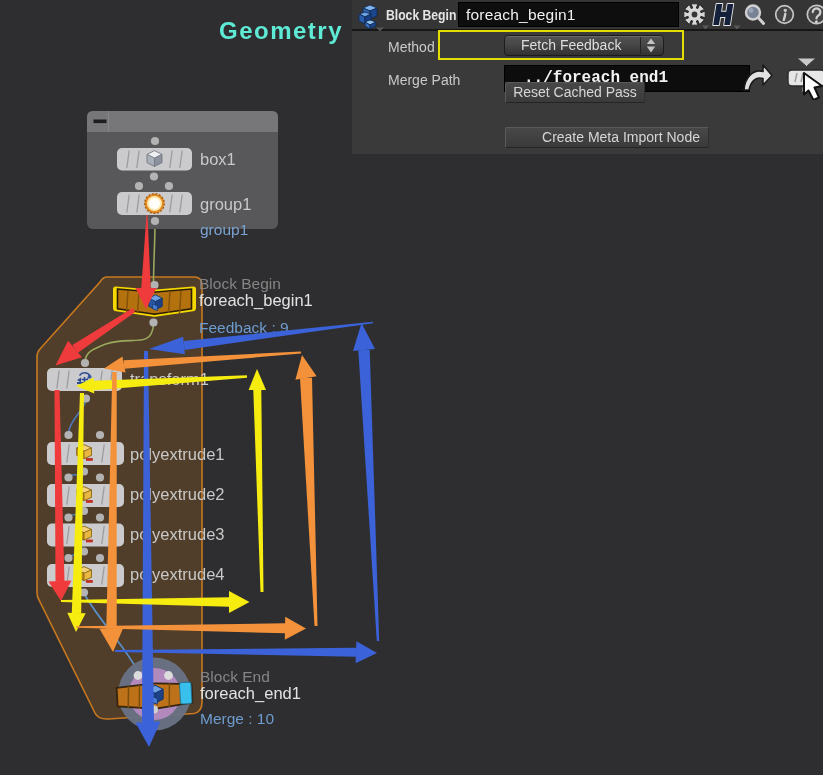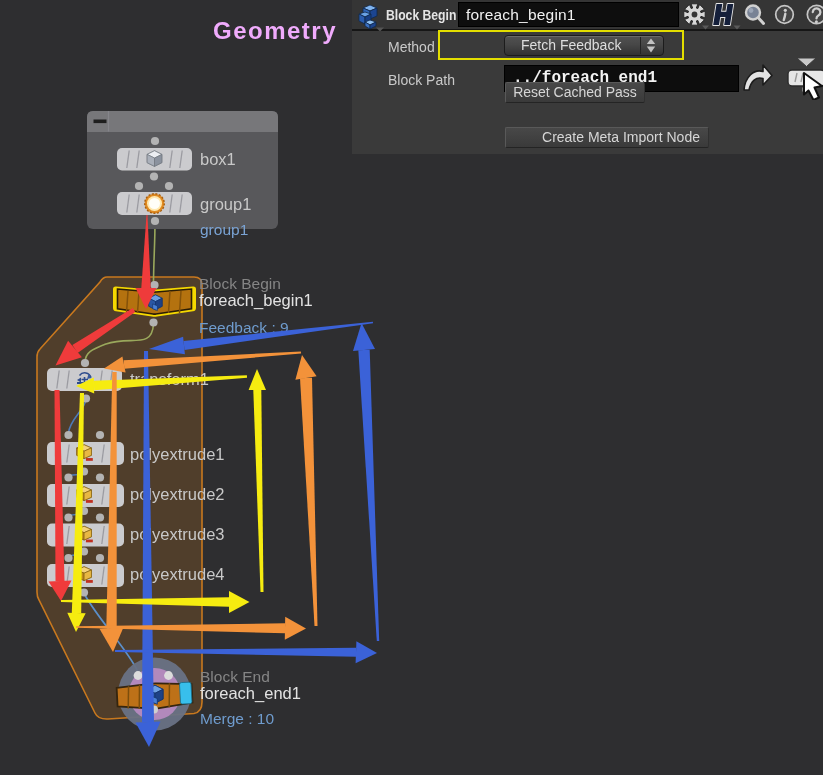--- a/index.html
+++ b/index.html
@@ -1,32 +1,32 @@
 <!DOCTYPE html>
 <html><head><meta charset="utf-8"><style>
 html,body{margin:0;padding:0;background:#2e2e30;}
 *{-webkit-font-smoothing:antialiased;}
 #stage{position:relative;width:823px;height:775px;overflow:hidden;background:#2e2e30;
   font-family:"Liberation Sans",sans-serif;}
-#geo{position:absolute;left:213px;top:17px;font-size:24px;font-weight:bold;color:#f0abfc;letter-spacing:1.5px;}
+#geo{position:absolute;left:219px;top:17px;font-size:24px;font-weight:bold;color:#5eead4;letter-spacing:1.5px;}
 #net{position:absolute;left:0;top:0;}
 
 #panel{position:absolute;left:352px;top:0;width:471px;height:154px;background:#3a3a3a;}
 #phead{position:absolute;left:0;top:0;width:471px;height:29px;background:#353535;border-bottom:2px solid #161616;}
 #ptitle{position:absolute;left:34px;top:7px;font-size:14px;font-weight:bold;color:#e4e4e4;transform:scale(0.87,1);transform-origin:left center;white-space:nowrap;}
 #pname{position:absolute;left:106px;top:2px;width:212px;height:23px;background:#0e0e0e;border:1px solid #000;
   color:#f0f0f0;font-size:15.5px;line-height:23px;padding-left:7px;letter-spacing:0.2px;}
 .plabel{position:absolute;font-size:14px;color:#c9c9c9;text-align:left;}
 #ybox{position:absolute;left:86px;top:30px;width:242px;height:26px;border:2px solid #e3de00;}
 #dropdown{position:absolute;left:152px;top:35px;width:158px;height:19px;border:1px solid #1c1c1c;border-radius:4px;
   background:linear-gradient(#515151,#474747 45%,#323232);box-shadow:inset 0 1px 0 #696969;}
 #ddtext{position:absolute;left:16px;top:1px;font-size:14px;color:#dedede;}
 #ddsep{position:absolute;right:22px;top:1px;bottom:1px;width:1px;background:#232323;}
 #bpinput{position:absolute;left:152px;top:65px;width:225px;height:25px;background:#0d0d0d;border:1px solid #000;
-  color:#f2f2f2;font-family:"Liberation Mono",monospace;font-weight:bold;font-size:16px;line-height:25px;padding-left:8px;}
+  color:#f2f2f2;font-family:"Liberation Mono",monospace;font-weight:bold;font-size:16px;line-height:25px;padding-left:19px;}
 .pbtn{position:absolute;left:153px;height:19px;background:linear-gradient(#484848,#3a3a3a);border:1px solid #595959;
   border-bottom-color:#242424;border-right-color:#303030;border-radius:2px;color:#d6d6d6;font-size:14px;text-align:center;line-height:19px;}
 </style></head>
 <body>
 <div id="stage">
 <div id="geo">Geometry</div>
 <svg id="net" width="823" height="775" viewBox="0 0 823 775">
       <path d="M107,277 L194,277 Q202,277 202,285 L202,702 Q202,712 194,713.5 L108,719 Q98,719.5 95,713 L39,600 Q37,597 37,592 L37,357 Q37,352 40,349 L100,282 Q103,277 107,277 Z" fill="rgba(122,83,36,0.46)" stroke="#c8781e" stroke-width="1.6"></path>
       <path d="M154,176.5 C153,183.5 144,180.5 139.5,186" stroke="#5b84c0" stroke-width="1.8" fill="none"></path>
       <path d="M155,221 C155,245 153.5,262 153.5,285" stroke="#9aa85c" stroke-width="1.6" fill="none"></path>
@@ -257,21 +257,21 @@
   <div class="plabel" style="left:36px;top:39px;width:102px;">Method</div>
   <div id="ybox"></div>
   <div id="dropdown">
         <div id="ddtext">Fetch Feedback</div>
         <div id="ddsep"></div>
     <svg style="position:absolute;right:5px;top:2px" width="14" height="15" viewBox="0 0 14 15">
       <polygon points="7,0.5 2.8,6 11.2,6" fill="#c2c2c2"></polygon>
       <polygon points="7,14.5 2.8,8.5 11.2,8.5" fill="#c2c2c2"></polygon>
     </svg>
   </div>
-  <div class="plabel" style="left:36px;top:72px;width:110px;">Block Path</div>
+  <div class="plabel" style="left:36px;top:72px;width:110px;">Merge Path</div>
   <div id="bpinput">../foreach_end1</div>
   <div class="pbtn" style="top:82px;width:138px;">Reset Cached Pass</div>
   <div class="pbtn" style="top:127px;width:174px;padding-left:28px;">Create Meta Import Node</div>
   <svg id="bpicons" style="position:absolute;left:386px;top:56px" width="85" height="44" viewBox="0 0 85 44">
     <path d="M6,34 C7,21 16,12.5 25,15.5 L25,9 L34,19.5 L25,29 L25,22.5 C18,20.5 13,25 11,34 Z" fill="#e2e2e2" stroke="#1c1c1c" stroke-width="1.6" stroke-linejoin="round"></path>
     <polygon points="59,2 78,2 68.5,10.5" fill="#c9c9c9" stroke="#3a3a3a" stroke-width="1"></polygon>
     <rect x="50" y="14" width="37" height="16" rx="4" fill="#e6e6e6" stroke="#2a2a2a" stroke-width="1.4"></rect>
     <line x1="57" y1="26" x2="59" y2="17" stroke="#9a9a9a" stroke-width="1.4"></line>
     <line x1="63" y1="26" x2="65" y2="17" stroke="#9a9a9a" stroke-width="1.4"></line>
     <rect x="64" y="31" width="9" height="5" fill="#c9c9c9" stroke="#3a3a3a" stroke-width="1"></rect>

